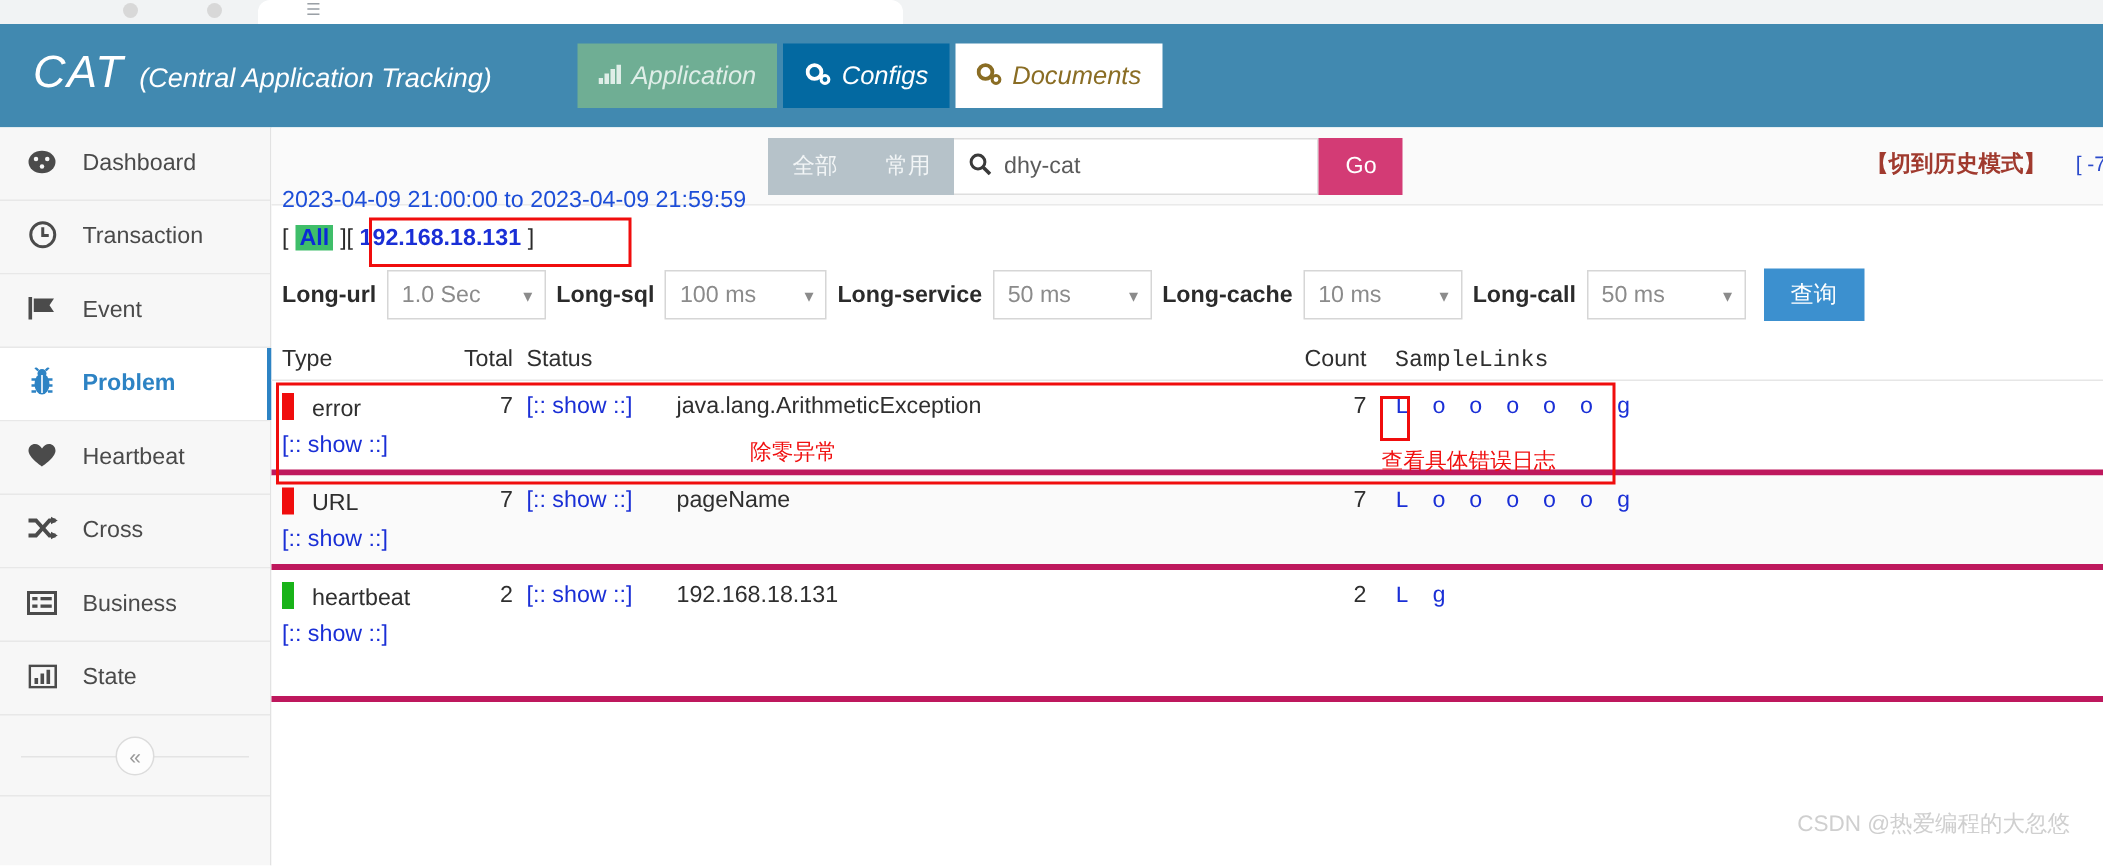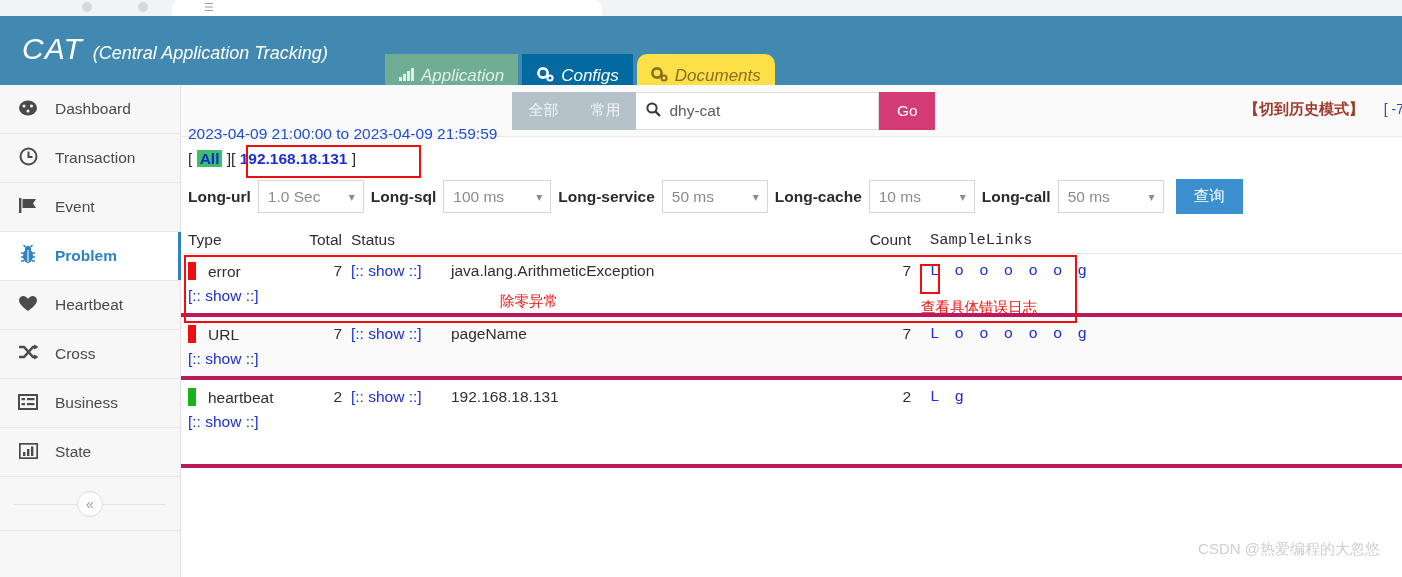--- a/index.html
+++ b/index.html
@@ -31,28 +31,28 @@
     background: #4189b0;
   }
   .brand {
     position: absolute; left: 22px; top: 16px;
     color: #ffffff; font-style: italic; font-weight: 400;
     font-family: "Liberation Sans", sans-serif;
   }
   .brand .cat { font-size: 30px; letter-spacing: 1px; }
   .brand .full { font-size: 18px; margin-left: 10px; }
 
-  .navtabs { position: absolute; left: 385px; top: 13px; display: flex; gap: 4px; margin-top: 25px; }
+  .navtabs { position: absolute; left: 385px; top: 13px; display: flex; gap: 4px; }
   .navtab {
     height: 43px; padding: 0 14px; display: flex; align-items: center; gap: 7px;
     font-size: 17px; font-style: italic; cursor: pointer; white-space: nowrap;
   }
   .navtab.application { background: #6fae94; color: #dfeee8; }
   .navtab.configs     { background: #0369a1; color: #ffffff; padding-left: 15px; }
-  .navtab.documents   { background: #fde047; color: #8a6d24; border-radius: 10px; }
+  .navtab.documents   { background: #ffffff; color: #8a6d24; }
   .navtab .gico { font-size: 15px; line-height: 1; }
 
   
   .sidebar {
     position: absolute; left: 0; top: 85px; width: 181px; height: 492px;
     background: #f7f7f7; border-right: 1px solid #e2e2e2;
   }
   .side-item {
     position: relative; height: 49px; display: flex; align-items: center;
     padding-left: 16px; gap: 15px; border-bottom: 1px solid #e8e8e8;

